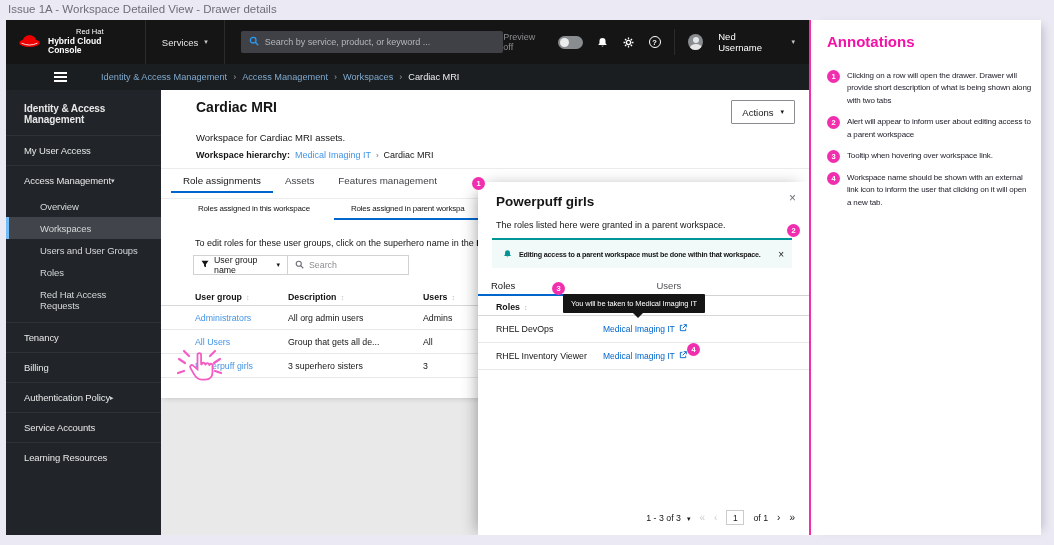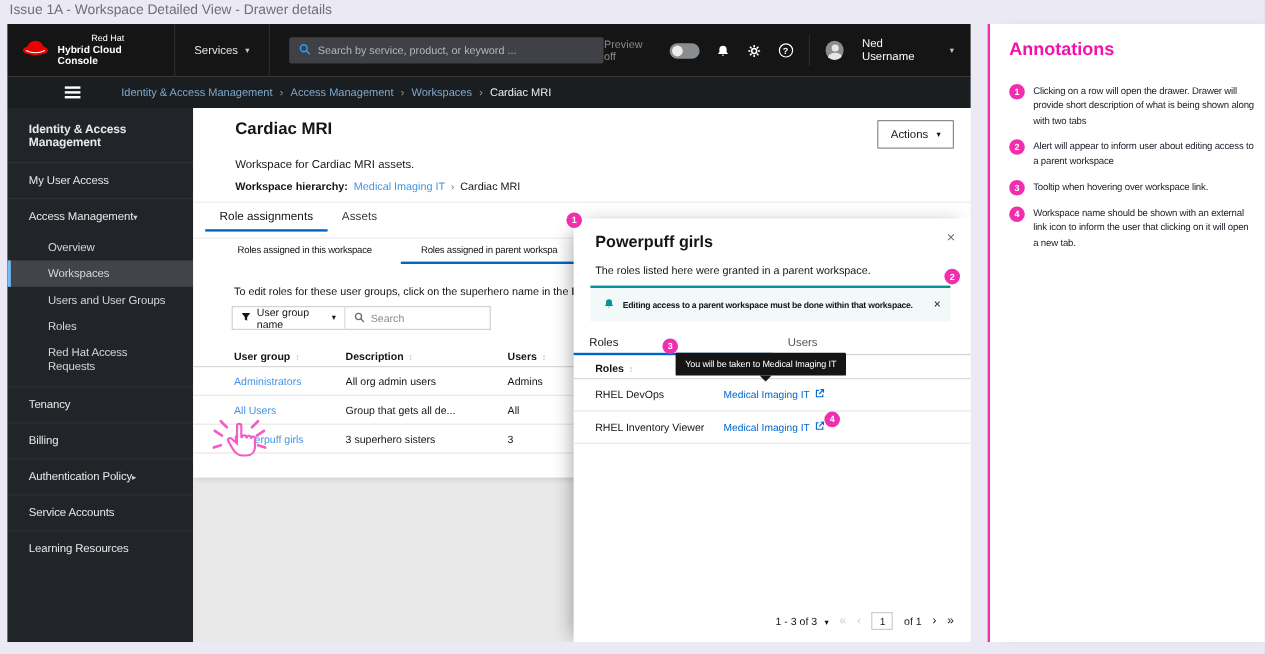--- a/index.html
+++ b/index.html
@@ -121,21 +121,21 @@
   .pag-nav { font-size:10px; cursor:pointer; color:#151515; }
   .pag-nav.disabled { color:#cdcdcd; }
   .pag-input { width:18px; height:15px; border:1px solid #ccc; display:flex; align-items:center; justify-content:center; font-size:8.5px; }
 
   
   .abadge { width:13px; height:13px; border-radius:50%; background:#f12fae; color:#fff; font-size:7.5px; font-weight:bold; display:flex; align-items:center; justify-content:center; flex:none; }
   .abadge.on-ui { position:absolute; z-index:30; }
   .b1 { left:466px; top:157px; } .b2 { left:781px; top:204px; } .b3 { left:546px; top:262px; } .b4 { left:681px; top:323px; }
 
   
-  .annotations { position:absolute; left:809px; top:20px; width:232px; height:515px; background:#fff; border-left:2px solid #f12fae; box-shadow:7px 0 9px -5px rgba(0,0,0,.18);margin-left:14px; }
+  .annotations { position:absolute; left:809px; top:20px; width:232px; height:515px; background:#fff; border-left:2px solid #f12fae; box-shadow:7px 0 9px -5px rgba(0,0,0,.18); }
   .ann-title { position:absolute; left:16px; top:13px; font-size:15px; font-weight:bold; color:#f411a8; }
   .ann-list { position:absolute; left:16px; top:50px; right:10px; display:flex; flex-direction:column; gap:9px; }
   .ann-item { display:flex; gap:7px; }
   .ann-text { font-size:8px; letter-spacing:-.15px; line-height:1.55; color:#1c1c28; }
 </style>
 </head>
 <body>
 
 <div class="canvas">
 
@@ -267,20 +267,21 @@
           <b>Workspace hierarchy:</b>
           <span class="link-lt">Medical Imaging IT</span>
           <span class="hier-sep">›</span>
           <span>Cardiac MRI</span>
         </div>
         <div class="hdr-divider"></div>
 
         <div class="main-tabs">
           <div class="mtab active">Role assignments</div>
           <div class="mtab">Assets</div>
+          <div class="mtab">Features management</div>
         </div>
 
         <div class="subtab-topline"></div>
         <div class="subtabs">
           <div class="stab">Roles assigned in this workspace</div>
           <div class="stab active">Roles assigned in parent workspa</div>
         </div>
 
         <div class="role-note">
           <span>To edit roles for these user groups, click on the superhero name in the </span><b>Inhe</b>

